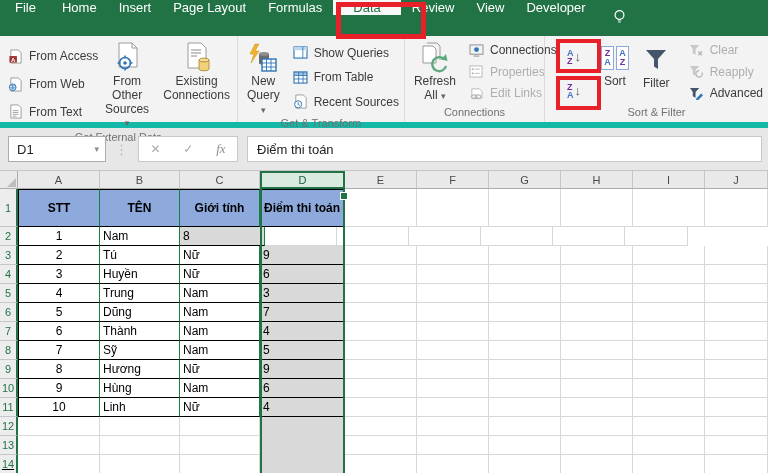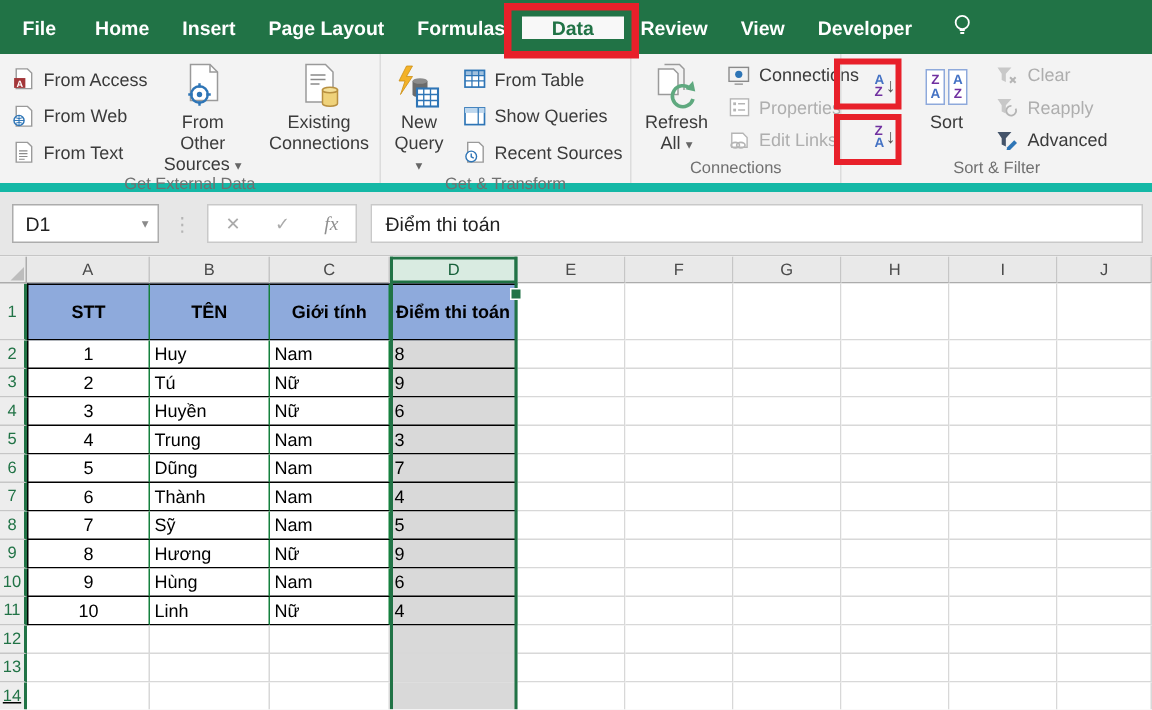--- a/index.html
+++ b/index.html
@@ -1,21 +1,21 @@
 <!DOCTYPE html>
 <html><head>
 <meta charset="utf-8">
 <style>
   * { margin:0; padding:0; box-sizing:border-box; }
   html,body { width:768px; height:473px; overflow:hidden;
     font-family:"Liberation Sans", sans-serif; background:#fff; position:relative; }
 
   
   .tabbar { height:36px; background:#217346; display:flex; align-items:stretch; color:#fff; }
-  #tabs { display:flex; align-items:center;font-weight:bold; }
+  #tabs { display:flex; align-items:flex-start; }
   .tab { display:flex; align-items:center; padding:0 11px; font-size:13px; cursor:default; }
   .tab.file { padding:0 15px; }
   .tab.selected { background:#F8F8F8; color:#217346; padding:0 20px; }
   .tellme { display:flex; align-items:center; gap:7px; margin-left:16px; font-size:13px; white-space:nowrap; }
 
   
   .ribbon { height:92px; background:#F3F3F3; border-bottom:6px solid #14b8a6; display:flex; }
   .rgroup { display:flex; flex-direction:column; }
   .rgroup + .rgroup { border-left:1px solid #DCDCDC; }
   .gc { flex:1; display:flex; align-items:stretch; padding:2px 0 0 2px; }
@@ -175,35 +175,35 @@
             </svg>
         </span>
         <span>New</span>
         <span><span>Query</span> <span style="font-size:9px;color:#666">▾</span></span>
       </div>
       <div class="vstack">
         <div class="sbtn">
           <span class="sicon">
             <svg width="15" height="13" viewBox="0 0 16 14">
                 <rect x="1" y="1" width="14" height="12" fill="#fff" stroke="#2E75B6" stroke-width="1.2"></rect>
+                <rect x="1" y="1" width="14" height="3.6" fill="#BDD7EE"></rect>
+                <path d="M10.5 1v12" stroke="#2E75B6" stroke-width=".9"></path>
+              </svg>
+          </span>
+          <span>Show Queries</span>
+        </div>
+        <div class="sbtn">
+          <span class="sicon">
+            <svg width="15" height="13" viewBox="0 0 16 14">
+                <rect x="1" y="1" width="14" height="12" fill="#fff" stroke="#2E75B6" stroke-width="1.2"></rect>
                 <path d="M1 4.8h14M1 8.6h14M6 1v12M10.8 1v12" stroke="#2E75B6" stroke-width=".9"></path>
                 <rect x="1" y="1" width="14" height="3.8" fill="#2E75B6" opacity=".45"></rect>
               </svg>
           </span>
           <span>From Table</span>
-        </div>
-        <div class="sbtn">
-          <span class="sicon">
-            <svg width="15" height="13" viewBox="0 0 16 14">
-                <rect x="1" y="1" width="14" height="12" fill="#fff" stroke="#2E75B6" stroke-width="1.2"></rect>
-                <rect x="1" y="1" width="14" height="3.6" fill="#BDD7EE"></rect>
-                <path d="M10.5 1v12" stroke="#2E75B6" stroke-width=".9"></path>
-              </svg>
-          </span>
-          <span>Show Queries</span>
         </div>
         <div class="sbtn">
           <span class="sicon">
             <svg width="15" height="15" viewBox="0 0 16 16">
                 <path d="M3 1h8l3 3v11H3z" fill="#fff" stroke="#9A9A9A"></path>
                 <circle cx="5.5" cy="11" r="3.8" fill="#fff" stroke="#2E75B6"></circle>
                 <path d="M5.5 8.8v2.4l1.8 1" stroke="#2E75B6" fill="none"></path>
               </svg>
           </span>
           <span>Recent Sources</span>
@@ -290,20 +290,28 @@
                 <span class="az-a">A</span>
               </span>
             <span class="sort-tile">
                 <span class="az-a">A</span>
                 <span class="az-z">Z</span>
               </span>
           </span>
         </span>
         <span>Sort</span>
       </div>
+      <div class="bbtn" style="padding-top:5px">
+        <span class="bicon">
+          <svg width="26" height="26" viewBox="0 0 26 26">
+              <path d="M3 3h20l-8 9v10l-4-2.5V12z" fill="#44546A"></path>
+            </svg>
+        </span>
+        <span>Filter</span>
+      </div>
       <div class="vstack" style="padding-left:8px">
         <div class="sbtn disabled">
           <span class="sicon">
             <svg width="15" height="13" viewBox="0 0 16 14">
                 <path d="M1 1h10l-4 4.5v6L4 10V5.5z" fill="#C8C8C8"></path>
                 <path d="M10 8l4 4M14 8l-4 4" stroke="#B5B5B5" stroke-width="1.5"></path>
               </svg>
           </span>
           <span>Clear</span>
         </div>
@@ -371,21 +379,20 @@
       <div class="cell" style="width: 72px;"></div>
       <div class="cell" style="width: 72px;"></div>
       <div class="cell" style="width: 72px;"></div>
       <div class="cell" style="width: 72px;"></div>
       <div class="cell" style="width: 72px;"></div>
       <div class="cell" style="width: 63px;"></div>
     </div>
     <div class="grow" style="height: 19px;">
       <div class="rowh">2</div>
       <div class="cell tb lb center" style="width: 82px;">1</div>
-      <div class="cell tb" style="width: 80px;">Huy</div>
       <div class="cell tb" style="width: 80px;">Nam</div>
       <div class="cell tb selfill" style="width: 85px;">8</div>
       <div class="cell" style="width: 72px;"></div>
       <div class="cell" style="width: 72px;"></div>
       <div class="cell" style="width: 72px;"></div>
       <div class="cell" style="width: 72px;"></div>
       <div class="cell" style="width: 72px;"></div>
       <div class="cell" style="width: 63px;"></div>
     </div>
     <div class="grow" style="height: 19px;">

